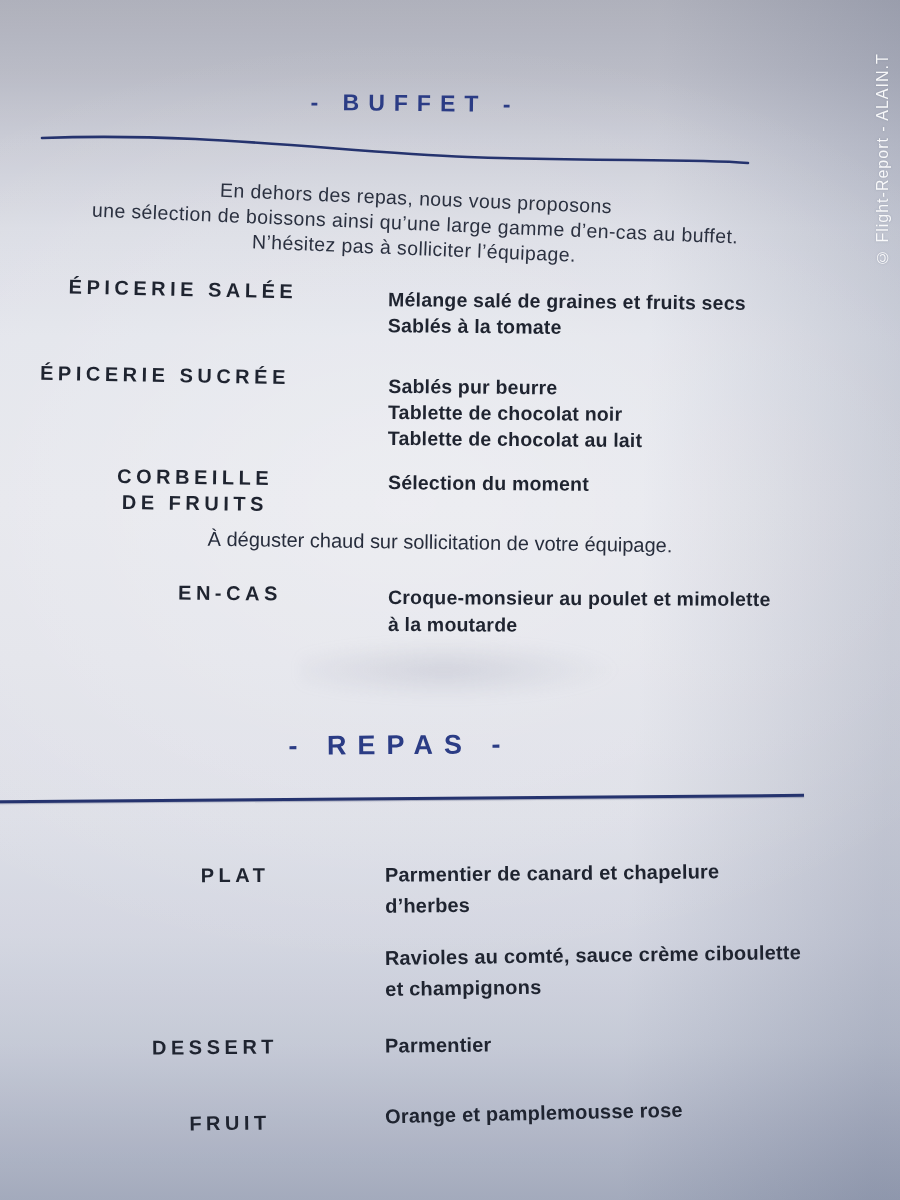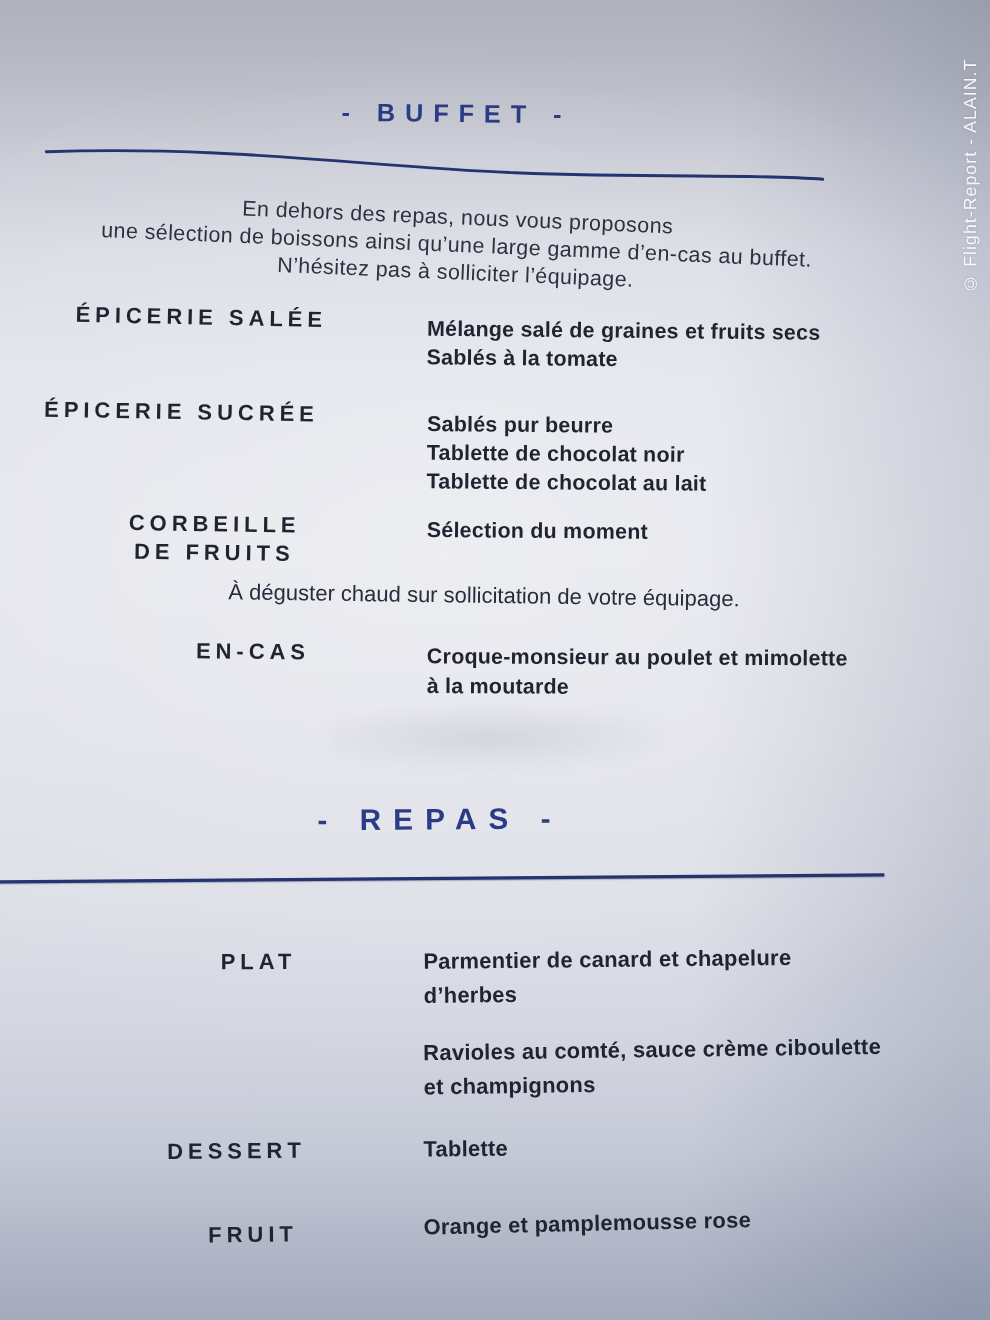--- a/index.html
+++ b/index.html
@@ -150,21 +150,21 @@
     <div>d’herbes</div>
   </div>
 
   <div class="abs items" id="it-ravioles">
     <div>Ravioles au comté, sauce crème ciboulette</div>
     <div>et champignons</div>
   </div>
 
   <div class="abs sec-label" id="lbl-dessert">DESSERT</div>
   <div class="abs items" id="it-dessert">
-    <div>Tablette</div>
+    <div>Parmentier</div>
   </div>
 
   <div class="abs sec-label" id="lbl-fruit">FRUIT</div>
   <div class="abs items" id="it-fruit">
     <div>Orange et pamplemousse rose</div>
   </div>
 </div>
 
 <div class="abs" id="watermark">© Flight-Report - ALAIN.T</div>
 

